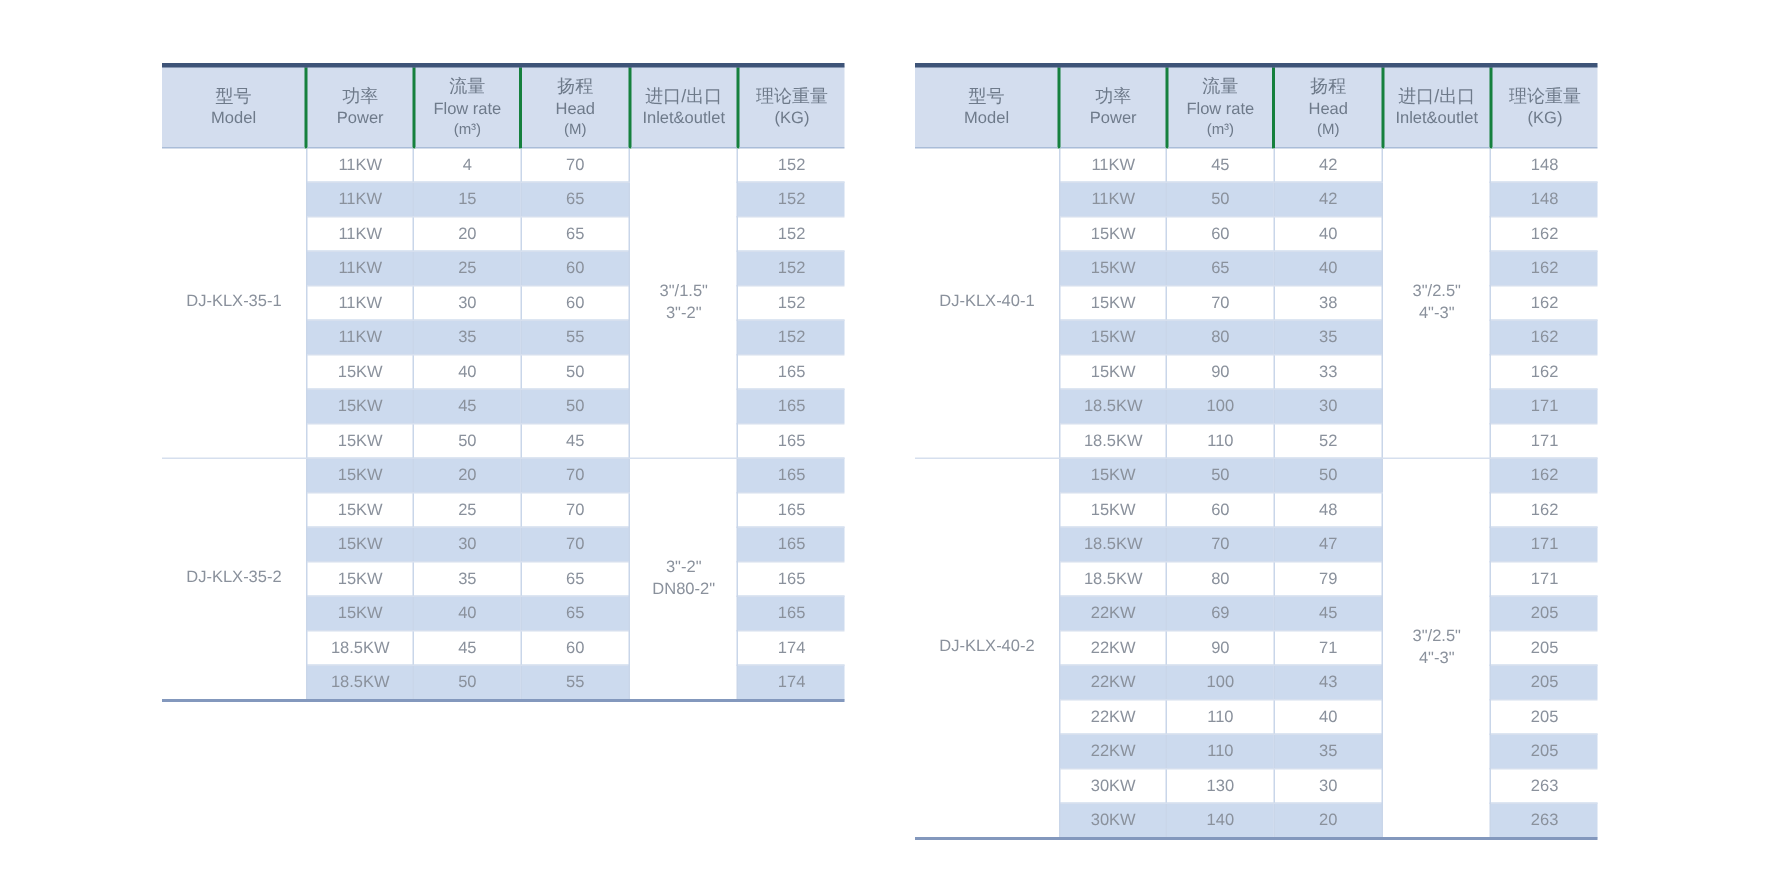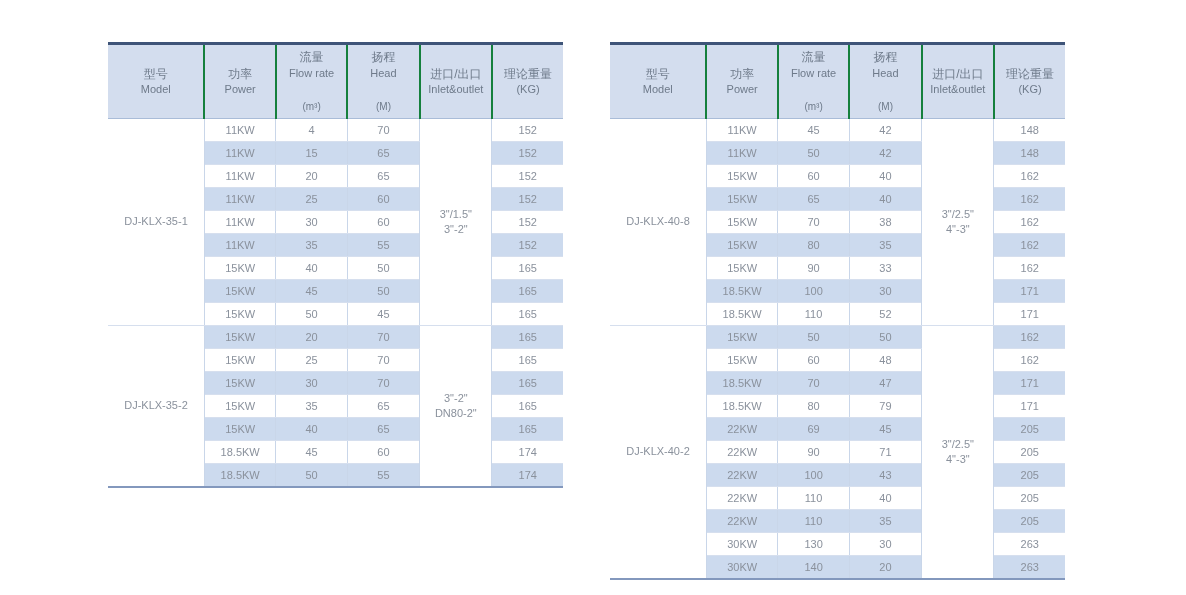--- a/index.html
+++ b/index.html
@@ -34,21 +34,21 @@
     text-align: center;
     vertical-align: middle;
     padding: 5px 1px;
     height: 42px;
     border-left: 2px solid #15803d;
     border-bottom: 1px solid #a9bcd8;
   }
   thead th:first-child { border-left: none; }
   thead th .zh { font-size: 12px; display: block; }
   thead th .en { font-size: 11px; display: block; }
-  thead th .unit { font-size: 10px; display: block; margin-top: 20px; }
+  thead th .unit { font-size: 10px; display: block; }
 
   tbody td {
     height: 22px;
     padding: 0 2px;
     text-align: center;
     vertical-align: middle;
     font-size: 11px;
     color: #8a919c;
     border-left: 1px solid #c9d6e9;
     border-right: 1px solid #c9d6e9;
@@ -256,21 +256,21 @@
           <span class="en">Inlet&amp;outlet</span>
         </th>
         <th>
           <span class="zh">理论重量</span>
           <span class="en">(KG)</span>
         </th>
       </tr>
     </thead>
     <tbody>
         <tr>
-          <td class="model-cell" rowspan="9">DJ-KLX-40-8</td>
+          <td class="model-cell" rowspan="9">DJ-KLX-40-1</td>
           <td class="">11KW</td>
           <td class="">45</td>
           <td class="">42</td>
           <td class="inlet-cell" rowspan="9">
             <div>3"/2.5"</div>
             <div>4"-3"</div>
           </td>
           <td class="">148</td>
         </tr>
         <tr>

